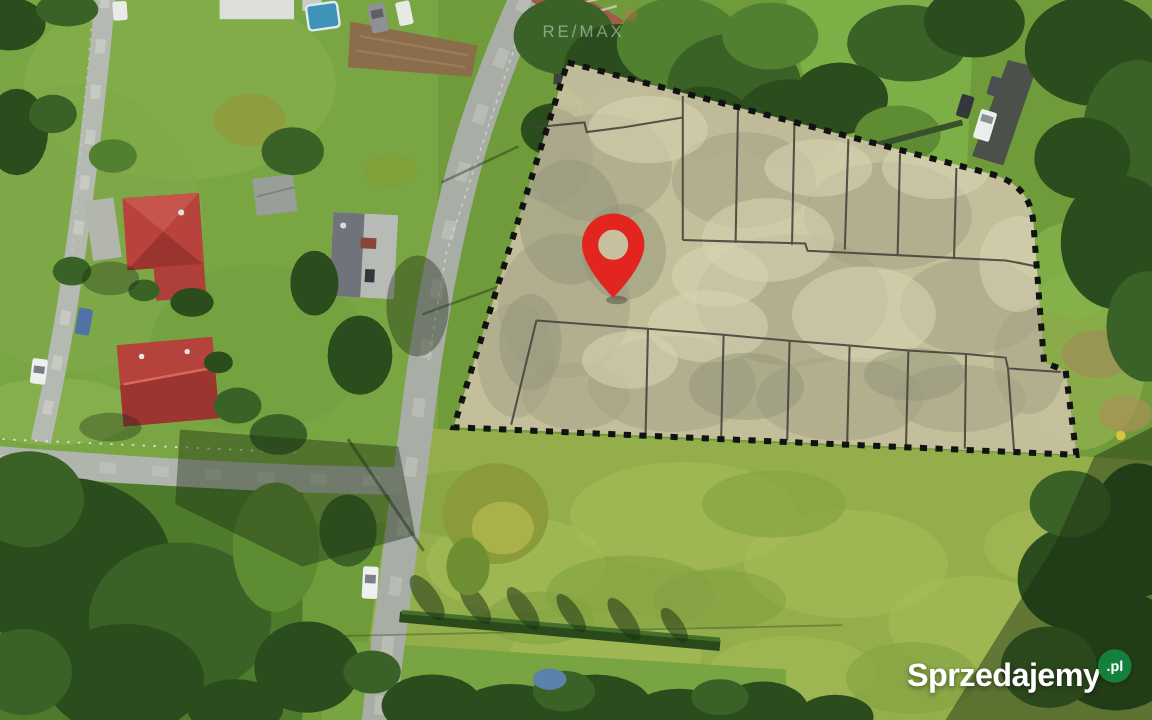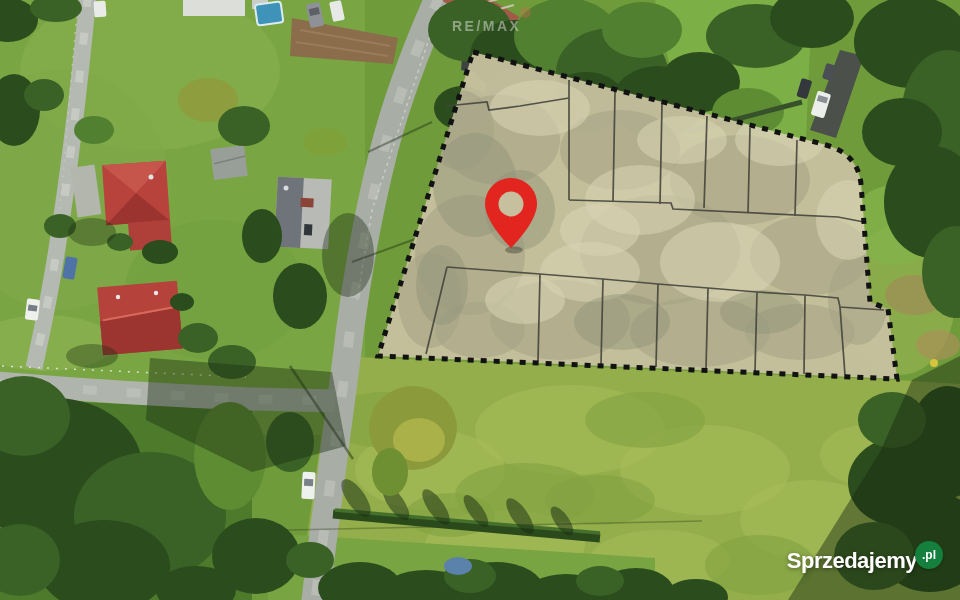--- a/index.html
+++ b/index.html
@@ -1,20 +1,20 @@
 <!DOCTYPE html>
 <html><head>
 <meta charset="utf-8">
 <style>
   html,body{margin:0;padding:0;background:#222;}
   .stage{position:relative;width:960px;height:600px;overflow:hidden;font-family:"Liberation Sans",sans-serif;background:#6f9b3b;}
   .stage svg{position:absolute;left:0;top:0;display:block;}
-  .remax{position:absolute;left:452px;top:18px;color:rgba(255,255,255,0.42);font-size:14px;font-weight:700;letter-spacing:2.5px;user-select:none;}
+  .remax{position:absolute;left:452px;top:18px;color:rgba(255,255,255,0.42);font-size:14px;font-weight:400;letter-spacing:2.5px;user-select:none;}
   .remax-balloon{position:absolute;left:68px;top:-11px;width:11px;height:11px;border-radius:50%;background:rgba(228,96,84,0.30);}
-  .brand{position:absolute;right:43px;top:548px;color:#fff;font-size:22px;font-weight:700;letter-spacing:-0.5px;text-shadow:0 1px 4px rgba(0,0,0,0.45);user-select:none;}
+  .brand{position:absolute;right:43px;top:548px;color:#fff;font-size:27px;font-weight:700;letter-spacing:-0.5px;text-shadow:0 1px 4px rgba(0,0,0,0.45);user-select:none;}
   .brand-badge{position:absolute;left:915px;top:541px;width:28px;height:28px;border-radius:50%;background:#15803d;color:#fff;font-size:12px;font-weight:700;display:flex;align-items:center;justify-content:center;box-shadow:0 1px 3px rgba(0,0,0,0.3);}
 </style>
 </head>
 <body>
 
 <div class="stage">
   <svg width="960" height="600" viewBox="0 0 960 600" xmlns="http://www.w3.org/2000/svg">
       <g>
         <rect x="0" y="0" width="960" height="600" fill="#6f9b3b"></rect>
         <rect x="0" y="0" width="365" height="435" fill="#79a543"></rect>

